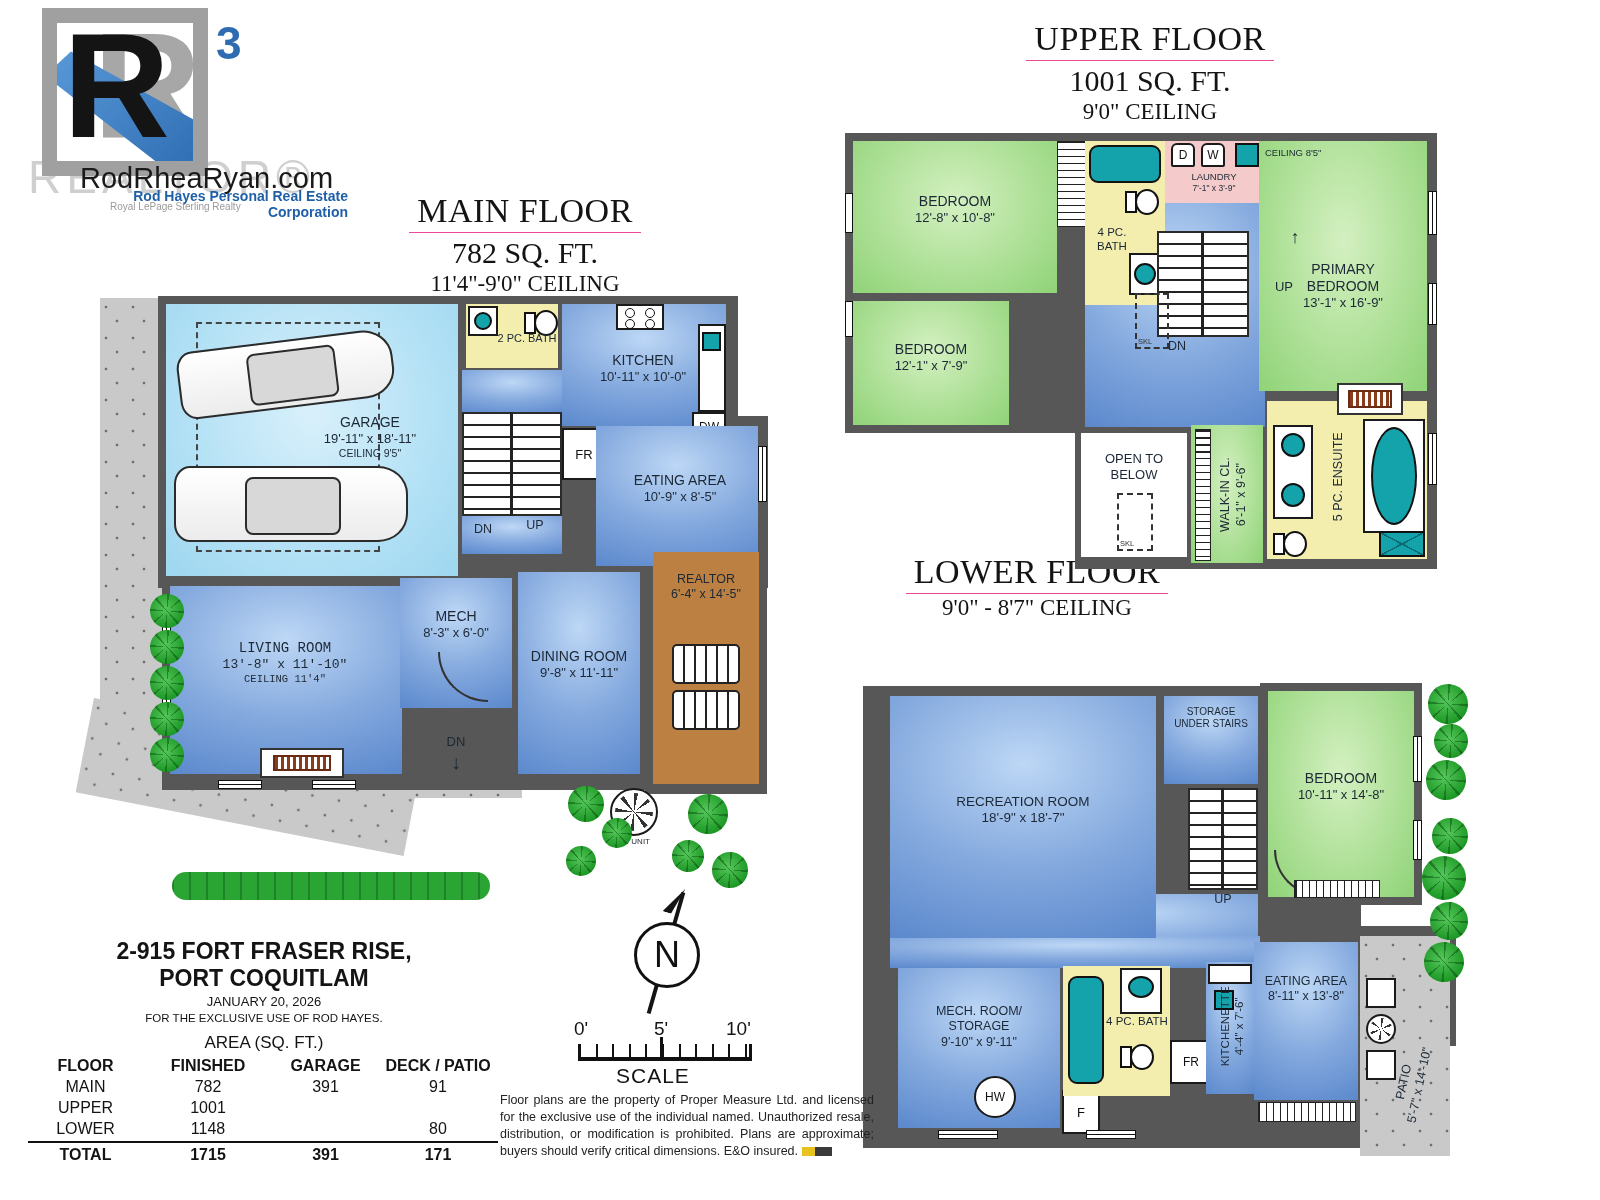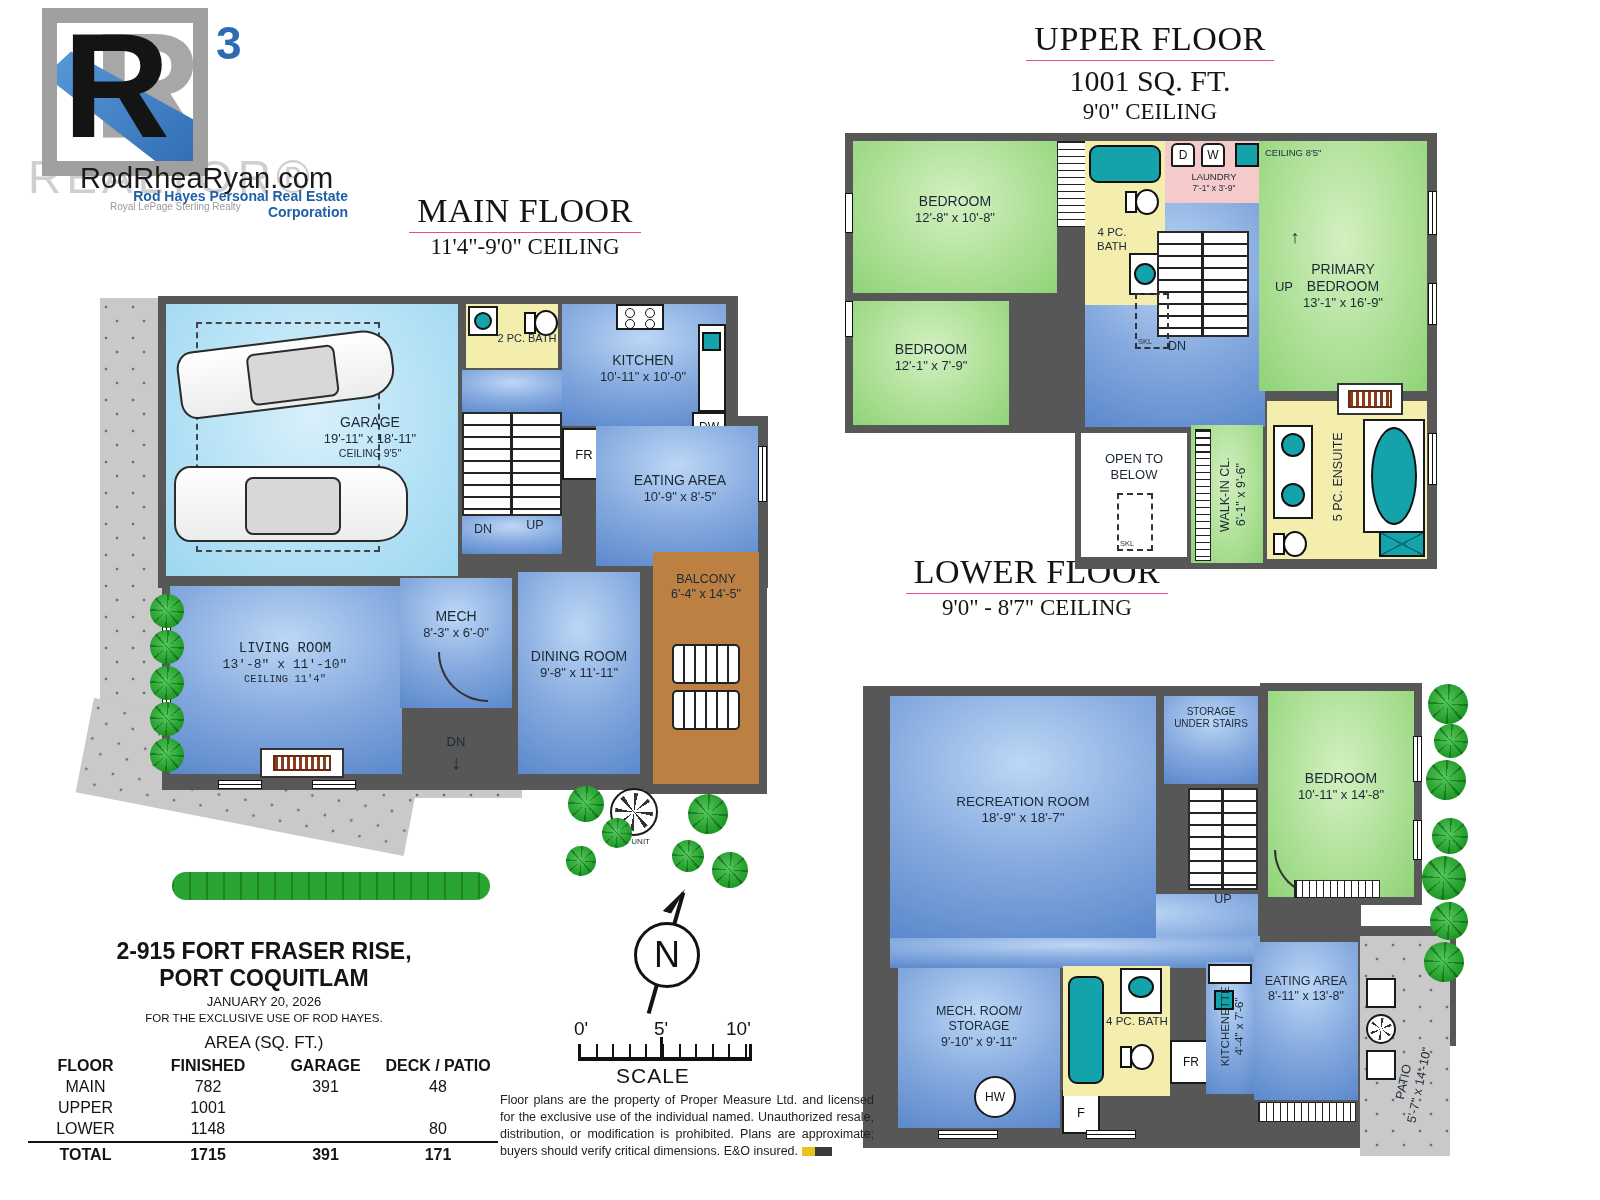--- a/index.html
+++ b/index.html
@@ -74,20 +74,21 @@
       <span class="ab" style="left:6px;top:-22px;font-size:148px;font-weight:600;color:#141414;">R</span>
     </div>
     <span class="ab" style="left:188px;top:12px;font-size:46px;font-weight:bold;color:#2e6cb2;">3</span>
     <div class="ab" style="left:52px;top:158px;font-size:29px;color:#1a1a1a;">RodRheaRyan.com</div>
     <div class="ab" style="left:52px;top:184px;font-size:14px;color:#1f5fa8;font-weight:bold;text-align:right;">Rod Hayes Personal Real Estate Corporation</div>
     <div class="ab" style="left:82px;top:197px;font-size:10px;color:#9a9a9a;">Royal LePage Sterling Realty</div>
   </div>
 
   <div class="ftitle" style="left:375px;top:192px;width:300px;">
     <div class="t1">MAIN FLOOR</div>
+    <div class="t2">782 SQ. FT.</div>
     <div class="t3">11'4"-9'0" CEILING</div>
   </div>
   <div class="ftitle" style="left:985px;top:20px;width:330px;">
     <div class="t1">UPPER FLOOR</div>
     <div class="t2">1001 SQ. FT.</div>
     <div class="t3">9'0" CEILING</div>
   </div>
   <div class="ftitle" style="left:872px;top:553px;width:330px;">
     <div class="t1">LOWER FLOOR</div>
     <div class="t3">9'0" - 8'7" CEILING</div>
@@ -181,21 +182,21 @@
     <div class="rm blue" style="left:418px;top:276px;width:122px;height:202px;"></div>
     <div class="lbl" style="left:420px;top:352px;width:118px;">
       <div class="n">DINING ROOM</div>
       <div class="d">9'-8" x 11'-11"</div>
     </div>
 
     <div class="rm brown" style="left:553px;top:256px;width:106px;height:232px;"></div>
     <div class="chair" style="left:572px;top:348px;width:64px;height:36px;"></div>
     <div class="chair" style="left:572px;top:394px;width:64px;height:36px;"></div>
     <div class="lbl" style="left:556px;top:276px;width:100px;font-size:12.5px;">
-      <div>BALCONY</div>
+      <div>REALTOR</div>
       <div>6'-4" x 14'-5"</div>
     </div>
 
     <div class="lbl" style="left:336px;top:438px;width:40px;font-size:13px;">DN</div>
     <div class="lbl" style="left:336px;top:454px;width:40px;font-size:20px;">↓</div>
 
     <div class="winv" style="left:62px;top:322px;width:9px;height:42px;"></div>
     <div class="winv" style="left:62px;top:392px;width:9px;height:42px;"></div>
     <div class="winh" style="left:118px;top:484px;width:44px;height:9px;"></div>
     <div class="winh" style="left:212px;top:484px;width:44px;height:9px;"></div>
@@ -432,21 +433,21 @@
     <div style="font-size:11.5px;margin-top:3px;">FOR THE EXCLUSIVE USE OF ROD HAYES.</div>
     <div style="font-size:17px;margin-top:9px;">AREA (SQ. FT.)</div>
     <div class="atable">
       <span class="ath">FLOOR</span>
       <span class="ath">FINISHED</span>
       <span class="ath">GARAGE</span>
       <span class="ath">DECK / PATIO</span>
       <span>MAIN</span>
       <span>782</span>
       <span>391</span>
-      <span>48</span>
+      <span>91</span>
       <span>UPPER</span>
       <span>1001</span>
       <span></span>
       <span></span>
       <span>LOWER</span>
       <span>1148</span>
       <span></span>
       <span>80</span>
       <span class="atot">TOTAL</span>
       <span class="atot">1715</span>

